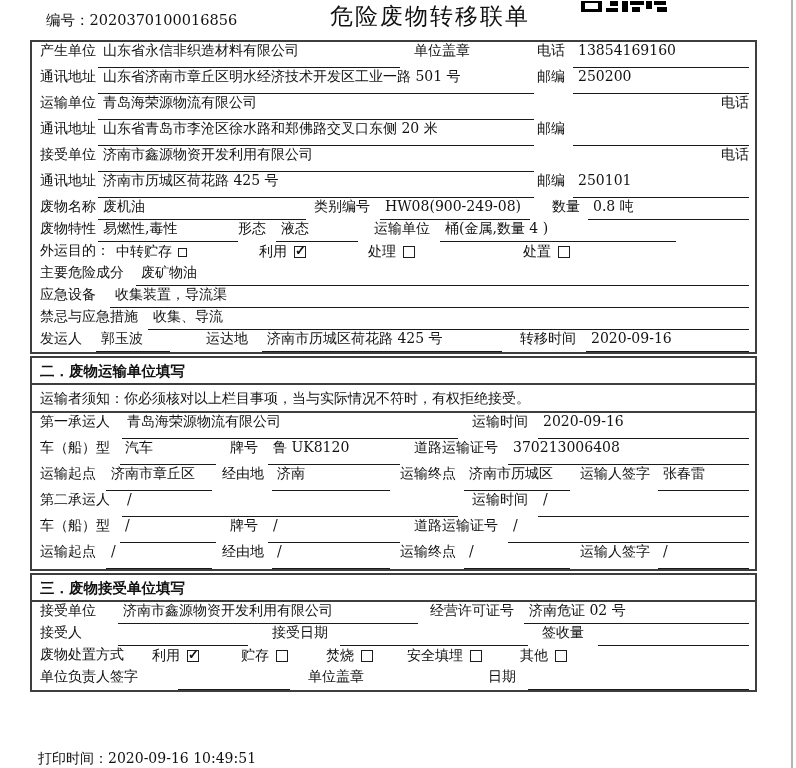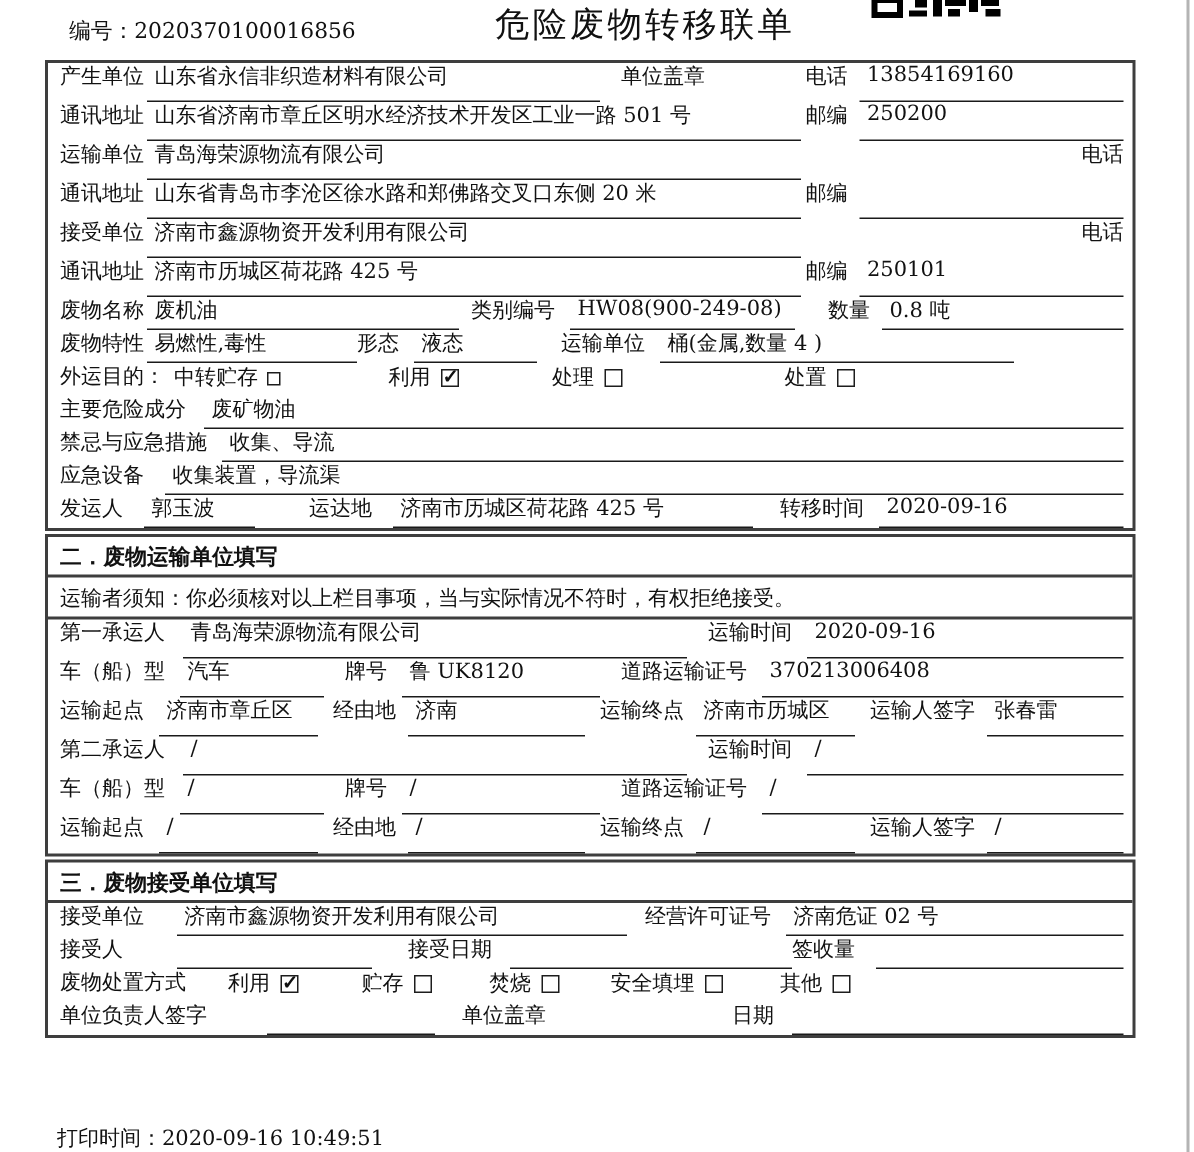--- a/index.html
+++ b/index.html
@@ -138,27 +138,27 @@
           <span class="cb" data-checked="false"></span>
         </span>
       </div>
 
       <div class="r h22">
         <span class="l">主要危险成分</span>
         <span class="u grow" style="margin-left:12px">废矿物油</span>
       </div>
 
       <div class="r h22">
+        <span class="l">应急设备</span>
+        <span class="u grow" style="margin-left:14px">收集装置，导流渠</span>
+      </div>
+
+      <div class="r h22">
         <span class="l">禁忌与应急措施</span>
         <span class="u grow" style="margin-left:10px">收集、导流</span>
-      </div>
-
-      <div class="r h22">
-        <span class="l">应急设备</span>
-        <span class="u grow" style="margin-left:14px">收集装置，导流渠</span>
       </div>
 
       <div class="r h22">
         <span class="l">发运人</span>
         <span class="u" style="width:74px;margin-left:14px">郭玉波</span>
         <span class="l" style="margin-left:36px">运达地</span>
         <span class="u" style="width:240px;margin-left:14px">济南市历城区荷花路 425 号</span>
         <span class="l" style="margin-left:18px">转移时间</span>
         <span class="u grow" style="margin-left:10px">2020-09-16</span>
       </div>
@@ -231,21 +231,21 @@
         <span class="u" style="width:300px;margin-left:22px">济南市鑫源物资开发利用有限公司</span>
         <span class="l" style="margin-left:12px">经营许可证号</span>
         <span class="u grow" style="margin-left:10px">济南危证 02 号</span>
       </div>
 
       <div class="r h23">
         <span class="l">接受人</span>
         <span class="u" style="width:130px;margin-left:36px"></span>
         <span class="l" style="margin-left:24px">接受日期</span>
         <span class="u" style="width:188px;margin-left:12px"></span>
-        <span class="l" style="">签收量</span>
+        <span class="l" style="margin-left:14px">签收量</span>
         <span class="u grow" style="margin-left:14px"></span>
       </div>
 
       <div class="r h23">
         <span class="l">废物处置方式</span>
         <span class="opt" style="margin-left:28px">
           <span>利用</span>
           <span class="cb" data-checked="true"></span>
         </span>
         <span class="opt" style="margin-left:42px">

